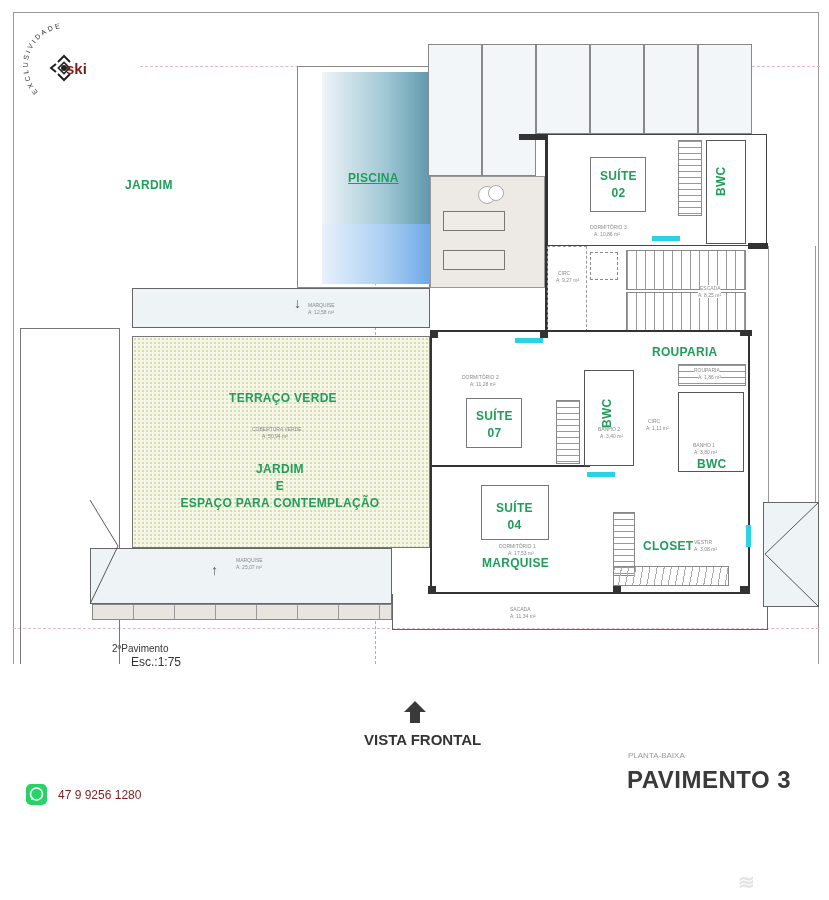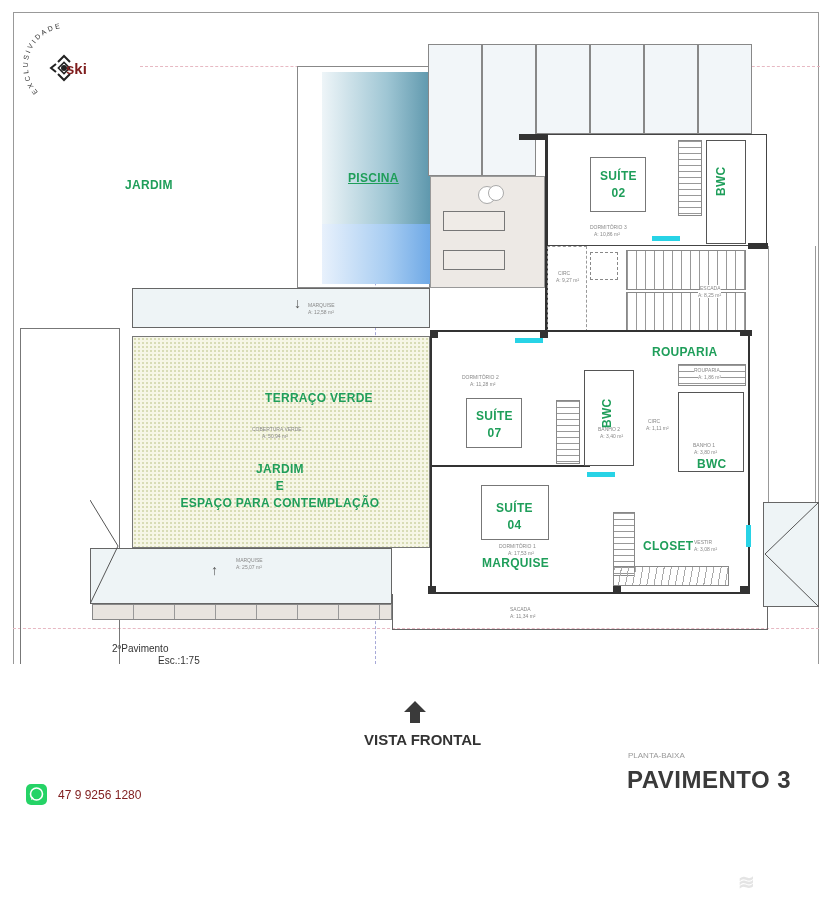--- a/index.html
+++ b/index.html
@@ -98,39 +98,39 @@
 <div class="sub" style="left:698px;top:292px;background:#fff;">A: 8,25 m²</div>
 
 <div class="marquise" style="left:132px;top:288px;width:298px;height:40px;"></div>
 <div class="abs" style="left:294px;top:296px;color:#555;font-size:14px;line-height:14px;">↓</div>
 <div class="sub" style="left:308px;top:302px;">MARQUISE</div>
 <div class="sub" style="left:308px;top:309px;">A: 12,58 m²</div>
 
 <div class="thin" style="left:20px;top:328px;width:100px;height:336px;border-color:#777;border-bottom:none;"></div>
 
 <div class="green-roof" style="left:132px;top:336px;width:298px;height:212px;"></div>
-<div class="lbl" style="left:229px;top:391px;margin-left:36px;">TERRAÇO VERDE</div>
+<div class="lbl" style="left:229px;top:391px;">TERRAÇO VERDE</div>
 <div class="sub" style="left:252px;top:426px;">COBERTURA VERDE</div>
 <div class="sub" style="left:262px;top:433px;">A: 50,94 m²</div>
 <div class="lbl" style="left:180px;top:461px;line-height:17px;width:200px;">
   <span>JARDIM</span><br>
   <span>E</span><br>
   <span>ESPAÇO PARA CONTEMPLAÇÃO</span>
 </div>
 
 <div class="marquise" style="left:90px;top:548px;width:302px;height:56px;"></div>
 <svg class="abs" style="left:90px;top:500px;" width="30" height="104">
     <polyline points="0,0 28,46 0,104" fill="none" stroke="#555"></polyline>
   </svg>
 <div class="abs" style="left:211px;top:563px;color:#555;font-size:14px;line-height:14px;">↑</div>
 <div class="sub" style="left:236px;top:557px;">MARQUISE</div>
 <div class="sub" style="left:236px;top:564px;">A: 25,07 m²</div>
 <div class="abs" style="left:92px;top:604px;width:300px;height:16px;background:repeating-linear-gradient(90deg,#e8e4df 0 40px,#999 40px 41px);border:1px solid #888;box-sizing:border-box;"></div>
 <div class="abs" style="left:112px;top:643px;font-size:10px;color:#333;">2ºPavimento</div>
-<div class="abs" style="left:158px;top:655px;font-size:10px;color:#333;">Esc.:1:75</div>
+<div class="abs" style="left:131px;top:655px;font-size:12px;color:#333;">Esc.:1:75</div>
 
 <div class="thin" style="left:430px;top:330px;width:320px;height:264px;border-color:#333;border-width:2px;"></div>
 <div class="wall" style="left:430px;top:465px;width:160px;height:2px;"></div>
 <div class="wall" style="left:430px;top:330px;width:8px;height:8px;"></div>
 <div class="wall" style="left:540px;top:330px;width:8px;height:8px;"></div>
 <div class="wall" style="left:740px;top:330px;width:12px;height:6px;"></div>
 <div class="wall" style="left:428px;top:586px;width:8px;height:8px;"></div>
 <div class="wall" style="left:613px;top:586px;width:8px;height:8px;"></div>
 <div class="wall" style="left:740px;top:586px;width:8px;height:8px;"></div>
 <div class="cyan" style="left:515px;top:338px;width:28px;height:5px;"></div>

